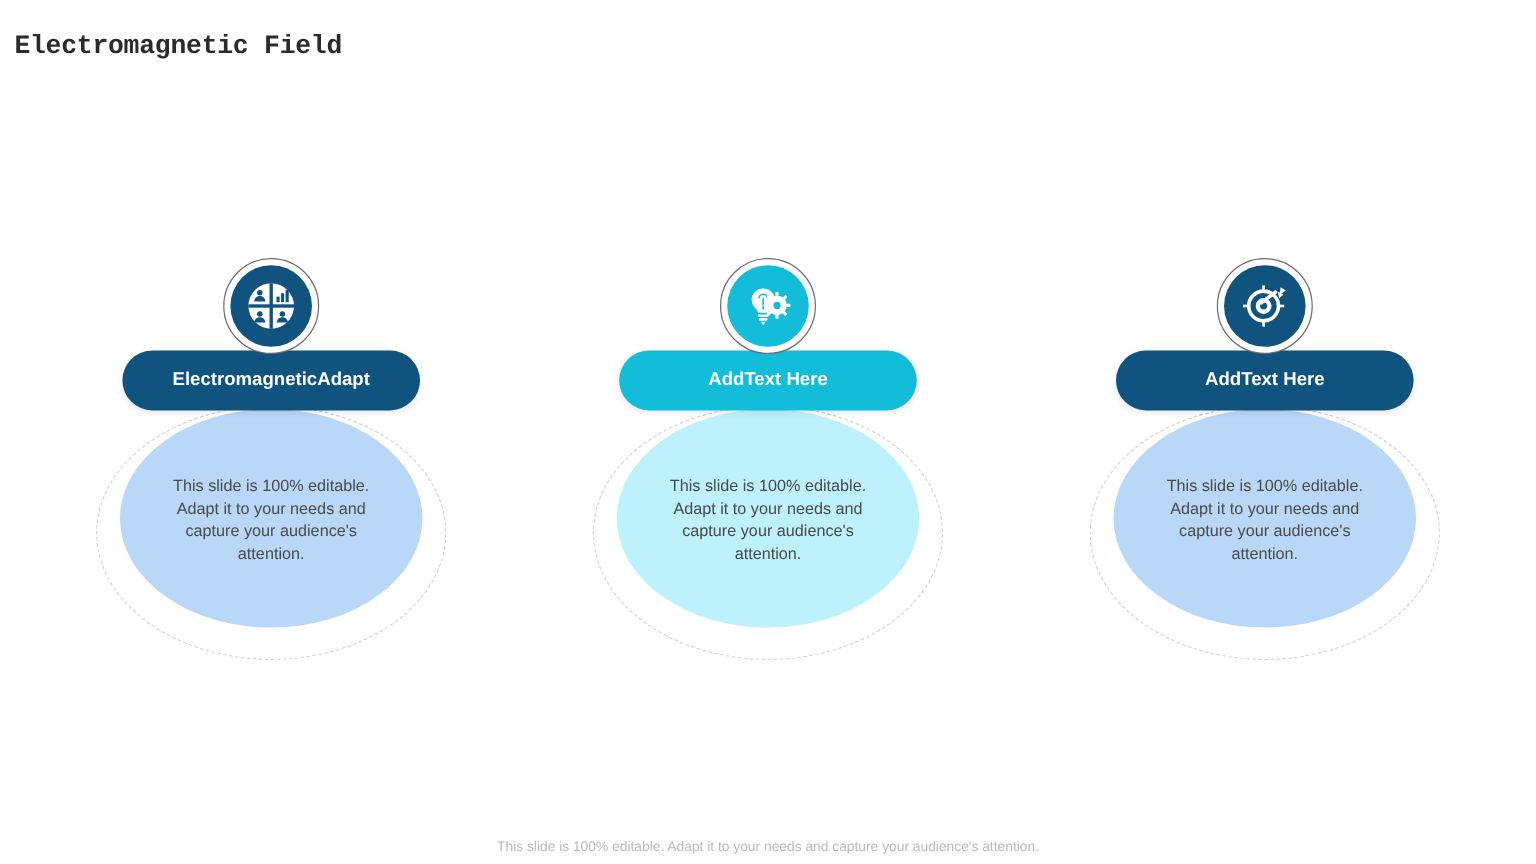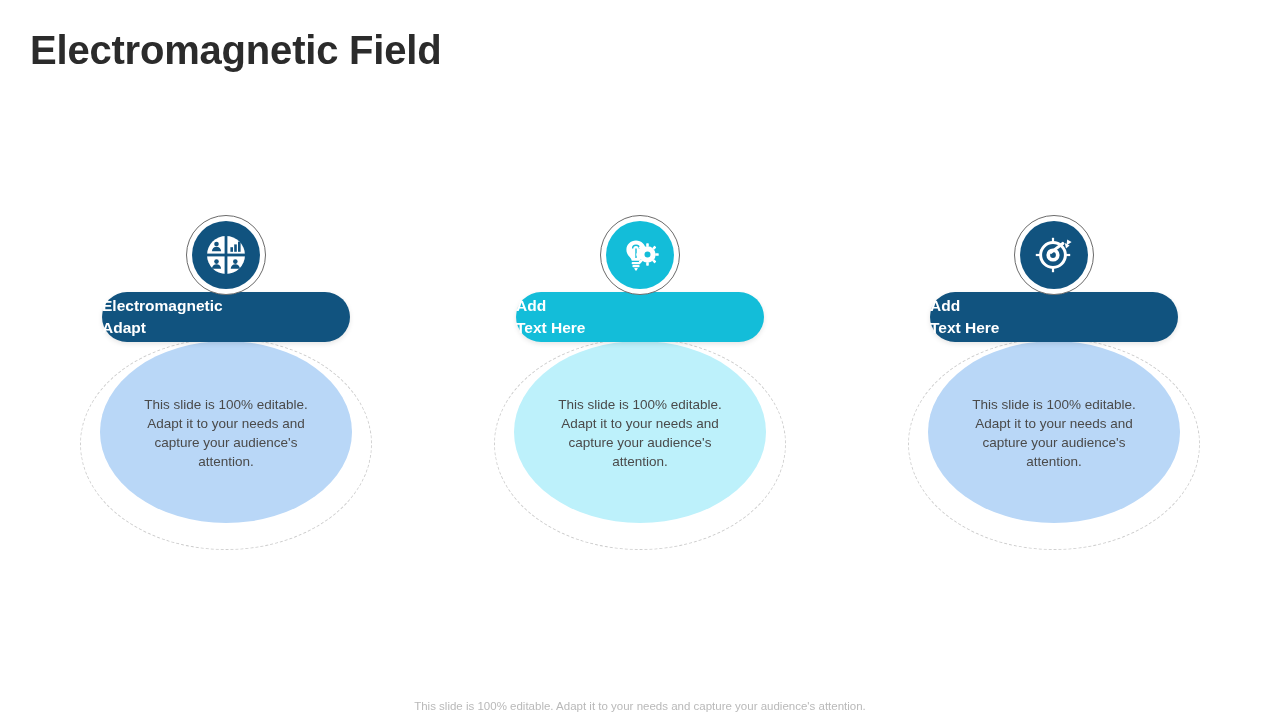--- a/index.html
+++ b/index.html
@@ -13,28 +13,29 @@
 
   body {
     background: #ffffff;
     font-family: "Liberation Sans", sans-serif;
     position: relative;
   }
 
   
   .slide-title {
     position: absolute;
-    left: 30px;
+    left: 12px;
     top: 26px;
-    font-size: 40px;
+    font-size: 22px;
     font-weight: bold;
     color: #2b2b2b;
     letter-spacing: -0.2px;
     line-height: 1.2;
     white-space: nowrap;
+    font-family: Liberation Mono, monospace;
   }
 
   
   .cards-row {
     position: absolute;
     left: 0;
     top: 210px;
     width: 1280px;
     height: 360px;
     display: flex;
@@ -94,22 +95,22 @@
   
   .pill {
     position: absolute;
     left: 50%;
     transform: translateX(-50%);
     top: 82px;
     width: 248px;
     height: 50px;
     border-radius: 25px;
     display: flex;
-    flex-direction: column;
-    align-items: flex-start;
+    flex-direction: row;
+    align-items: center;
     justify-content: center;
     z-index: 4;
     color: #ffffff;
     font-weight: bold;
     font-size: 15.5px;
     line-height: 22px;
     text-align: center;
     box-shadow: 0 2px 5px rgba(0,0,0,0.10);
   }
   .pill span { display: block; white-space: nowrap; }

